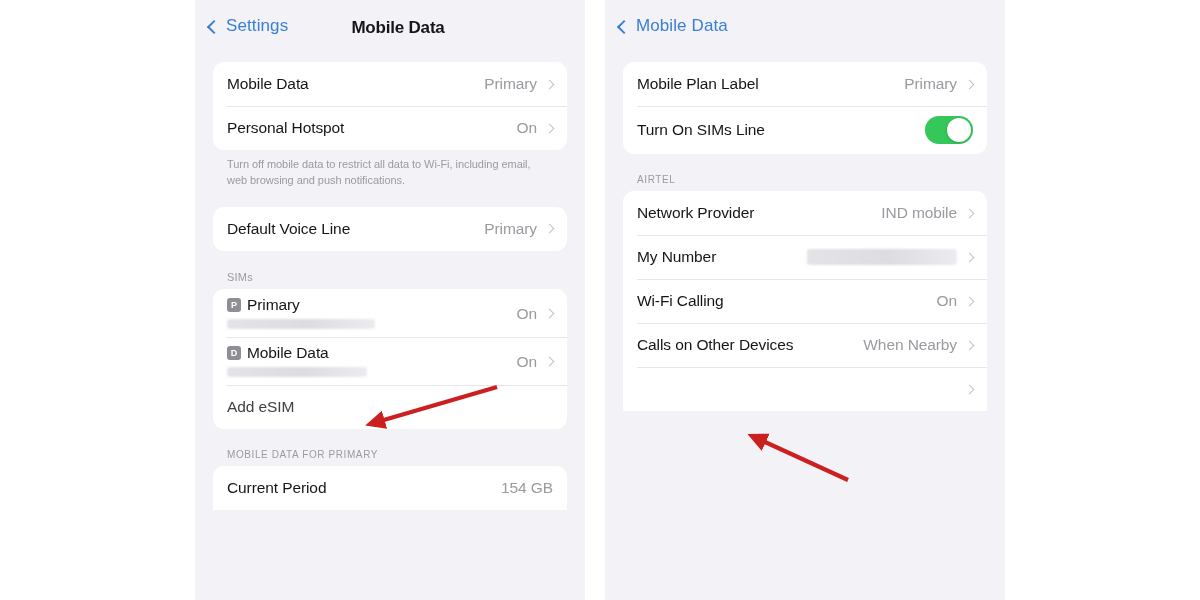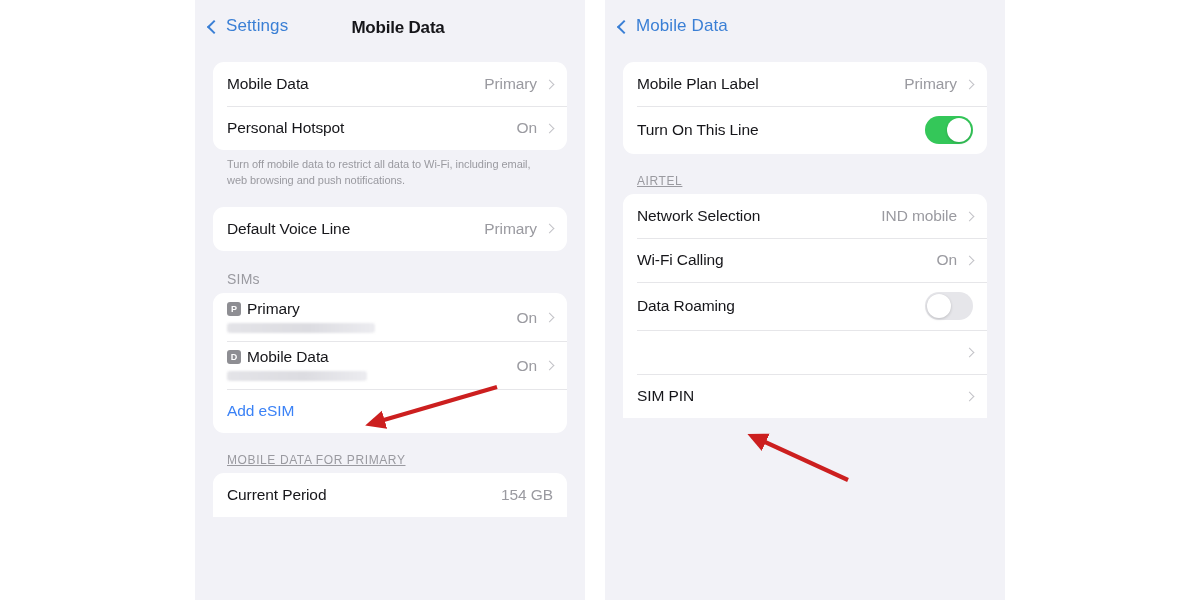--- a/index.html
+++ b/index.html
@@ -112,21 +112,21 @@
   }
   .chev {
     display: inline-block;
     width: 7px;
     height: 7px;
     border-top: 1.8px solid #c2c2c7;
     border-right: 1.8px solid #c2c2c7;
     transform: rotate(45deg);
     flex: 0 0 auto;
   }
-  .link-row .row-label { color: #3b82f6; }
+  .link-row .row-label { color: #404040; }
 
   
   .row.sim { min-height: 48px; align-items: flex-start; padding-top: 7px; padding-bottom: 7px; }
   .sim-main { display: flex; flex-direction: column; gap: 5px; }
   .sim-title { display: flex; align-items: center; gap: 6px; }
   .sim-badge {
     width: 14px; height: 14px;
     border-radius: 3px;
     background: #8e8e93;
     color: #ffffff;
@@ -143,25 +143,25 @@
     filter: blur(1.2px);
   }
   .redact.w1 { width: 148px; }
   .redact.w2 { width: 140px; }
   .redact.num { width: 150px; height: 16px; }
   .row.sim .row-right { align-self: center; margin-top: 2px; }
 
   
   .sec-head {
     padding: 20px 32px 6px 32px;
-    font-size: 14px;
+    font-size: 11px;
     color: #9a9aa0;
     letter-spacing: .2px;
   }
-  .sec-head.caps { text-transform: uppercase; letter-spacing: .6px; font-size: 12px; text-decoration: underline; }
+  .sec-head.caps { text-transform: uppercase; letter-spacing: .6px; font-size: 10px; }
   .sec-foot {
     padding: 7px 32px 0 32px;
     font-size: 11px;
     line-height: 1.45;
     color: #9a9aa0;
     letter-spacing: -.05px;
   }
 
   
   .toggle {
@@ -290,73 +290,73 @@
 
     <div class="group">
       <div class="row">
         <span class="row-label">Mobile Plan Label</span>
         <span class="row-right">
           <span class="row-value">Primary</span>
           <span class="chev"></span>
         </span>
       </div>
       <div class="row" style="min-height:48px">
-        <span class="row-label">Turn On This Line</span>
+        <span class="row-label">Turn On SIMs Line</span>
         <span class="row-right">
           <span class="toggle on">
             <span class="knob"></span>
           </span>
         </span>
       </div>
     </div>
 
     <div class="sec-head caps">AIRTEL</div>
 
     <div class="group sticky-bottom">
 
       <div class="row">
-        <span class="row-label">Network Selection</span>
+        <span class="row-label">Network Provider</span>
         <span class="row-right">
           <span class="row-value">IND mobile</span>
           <span class="chev"></span>
         </span>
       </div>
 
+      <div class="row">
+        <span class="row-label">My Number</span>
+        <span class="row-right">
+          <span class="redact num"></span>
+          <span class="chev"></span>
+        </span>
+      </div>
 
       <div class="row">
         <span class="row-label">Wi-Fi Calling</span>
         <span class="row-right">
           <span class="row-value">On</span>
           <span class="chev"></span>
         </span>
       </div>
 
-
-
-      <div class="row" style="min-height:48px">
-        <span class="row-label">Data Roaming</span>
-        <span class="row-right">
-          <span class="toggle off">
-            <span class="knob"></span>
-          </span>
-        </span>
-      </div>
-
-      <div class="row">
-        <span class="row-right">
-          <span class="chev"></span>
-        </span>
-      </div>
-
-      <div class="row">
-        <span class="row-label">SIM PIN</span>
-        <span class="row-right">
-          <span class="chev"></span>
-        </span>
-      </div>
+      <div class="row">
+        <span class="row-label">Calls on Other Devices</span>
+        <span class="row-right">
+          <span class="row-value">When Nearby</span>
+          <span class="chev"></span>
+        </span>
+      </div>
+
+
+
+      <div class="row">
+        <span class="row-right">
+          <span class="chev"></span>
+        </span>
+      </div>
+
     </div>
   </div>
 
   <svg id="annotations" width="1200" height="600" viewBox="0 0 1200 600">
     <defs>
       <marker id="ahead" markerWidth="5.2" markerHeight="5.2" refX="3.6" refY="2.6" orient="auto" markerUnits="strokeWidth">
         <path d="M0,0.35 L0,4.85 L4.8,2.6 z" fill="#cc1f1f"></path>
       </marker>
     </defs>
     <line id="arrow-1" stroke="#cc1f1f" stroke-width="4.2" stroke-linecap="butt" marker-end="url(#ahead)" x1="497" y1="387" x2="370" y2="424"></line>

